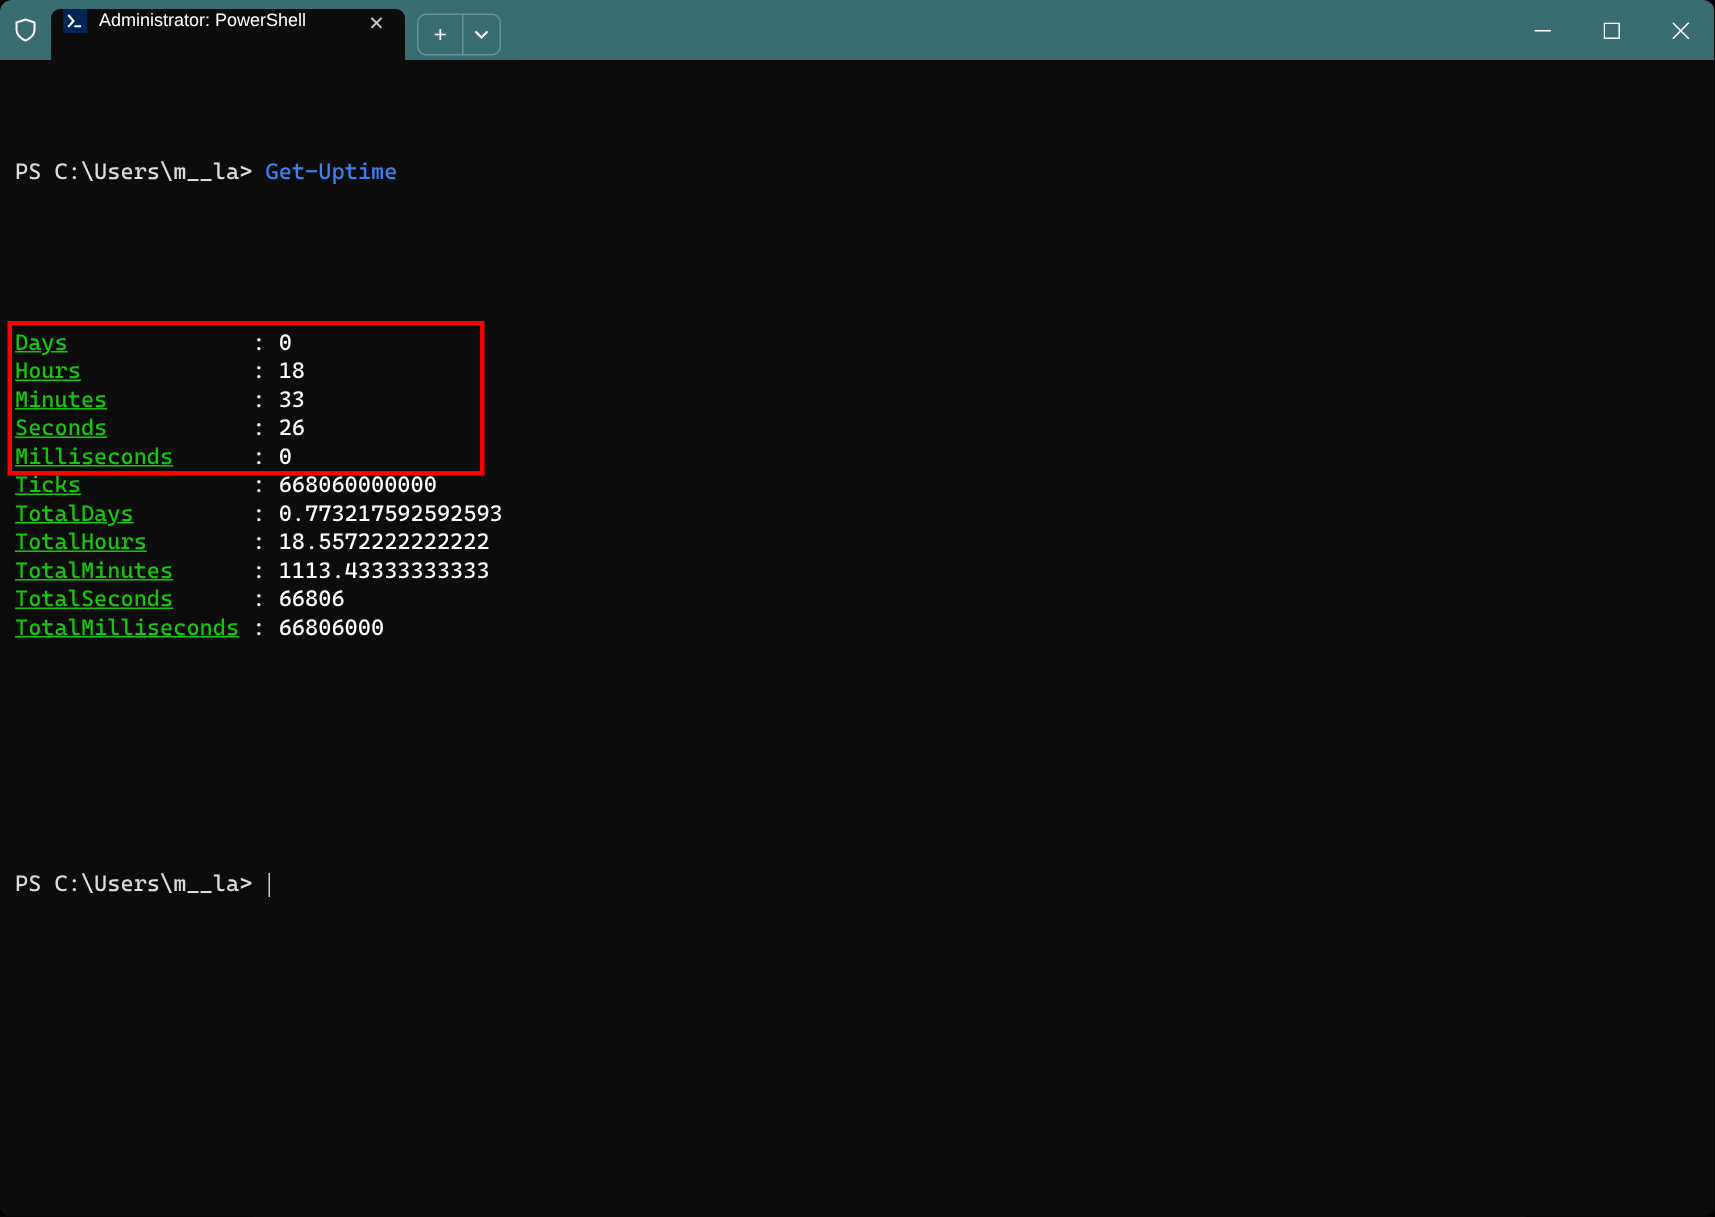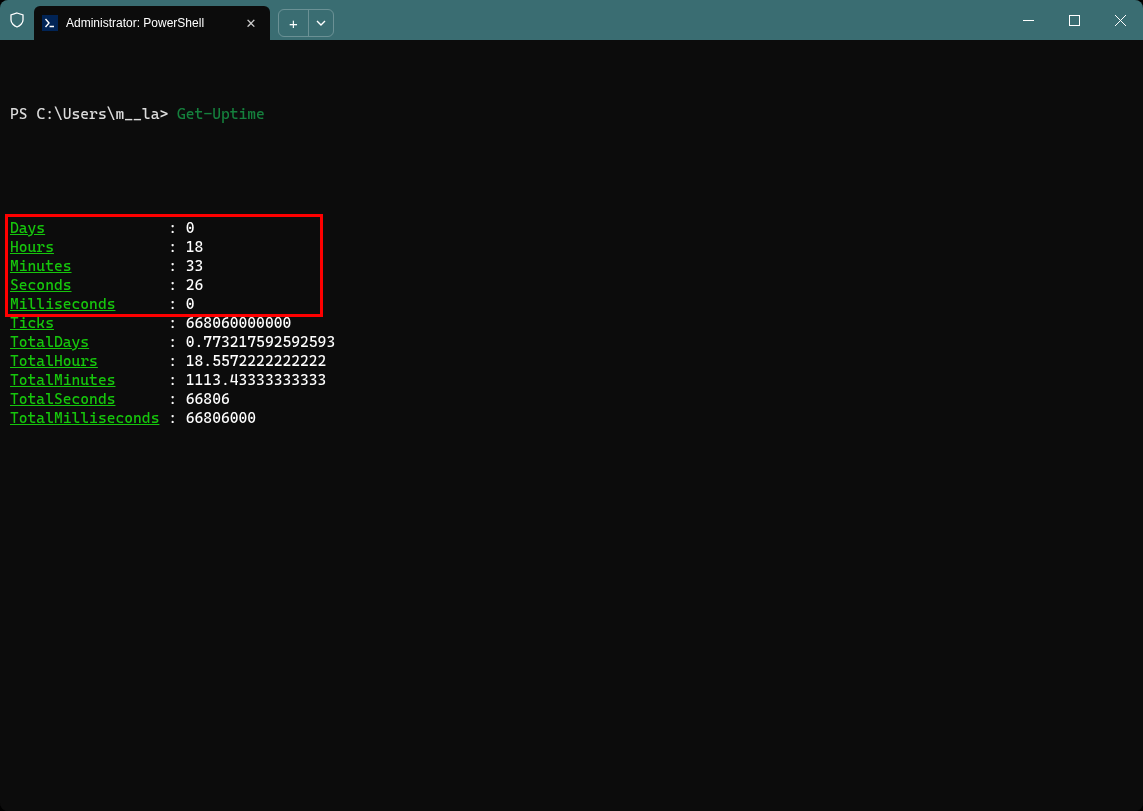--- a/index.html
+++ b/index.html
@@ -32,21 +32,20 @@
     display: flex;
     align-items: center;
     justify-content: center;
   }
   .tab {
     height: 34px;
     margin-top: 6px;
     background: #0c0c0c;
     border-radius: 6px 6px 0 0;
     display: flex;
-    align-items: center;
     padding: 0 10px 0 8px;
     gap: 8px;
     position: relative;
     min-width: 236px;
   }
   .tab-icon {
     width: 16px;
     height: 16px;
     background: #012456;
     display: flex;
@@ -111,21 +110,21 @@
     flex: 1;
     background: #0c0c0c;
     padding: 8px 10px;
     font-size: 15px;
     line-height: 19px;
     color: #cccccc;
     white-space: pre;
     position: relative;
   }
   .prompt { color: #dcdcdc; margin-top: 36px; }
-  .cmd { color: #15803d; }
+  .cmd { color: #3b82f6; }
   .prop { color: #16c60c; display:inline-block; width: 18ch; text-decoration: underline; }
   .colon { color: #ffffff; }
   .val { color: #ffffff; }
   .outline {
     position: absolute;
     border: 3px solid #ff0000;
     pointer-events: none;
   }
   .cursor {
     display: inline-block;
@@ -185,14 +184,15 @@
     </div>
   </div>
 
   <div class="terminal">
     <div id="highlight" class="outline" style="left: 5px; top: 174px; width: 318px; height: 103px;"></div>
     <div><span class="prompt">PS </span><span class="prompt">C:\Users\m__la&gt;</span> <span class="cmd">Get-Uptime</span></div>
     <div>&nbsp;</div>
     <div id="output-lines"><div class="hl-row"><span class="prop">Days</span><span class="colon">: </span><span class="val">0</span></div><div class="hl-row"><span class="prop">Hours</span><span class="colon">: </span><span class="val">18</span></div><div class="hl-row"><span class="prop">Minutes</span><span class="colon">: </span><span class="val">33</span></div><div class="hl-row"><span class="prop">Seconds</span><span class="colon">: </span><span class="val">26</span></div><div class="hl-row"><span class="prop">Milliseconds</span><span class="colon">: </span><span class="val">0</span></div><div><span class="prop">Ticks</span><span class="colon">: </span><span class="val">668060000000</span></div><div><span class="prop">TotalDays</span><span class="colon">: </span><span class="val">0.773217592592593</span></div><div><span class="prop">TotalHours</span><span class="colon">: </span><span class="val">18.5572222222222</span></div><div><span class="prop">TotalMinutes</span><span class="colon">: </span><span class="val">1113.43333333333</span></div><div><span class="prop">TotalSeconds</span><span class="colon">: </span><span class="val">66806</span></div><div><span class="prop">TotalMilliseconds</span><span class="colon">: </span><span class="val">66806000</span></div></div>
     <div>&nbsp;</div>
     <div>&nbsp;</div>
+    <div><span class="prompt">PS </span><span class="prompt">C:\Users\m__la&gt;</span> <span class="cursor"></span></div>
   </div>
 </div>
 
 </body></html>

